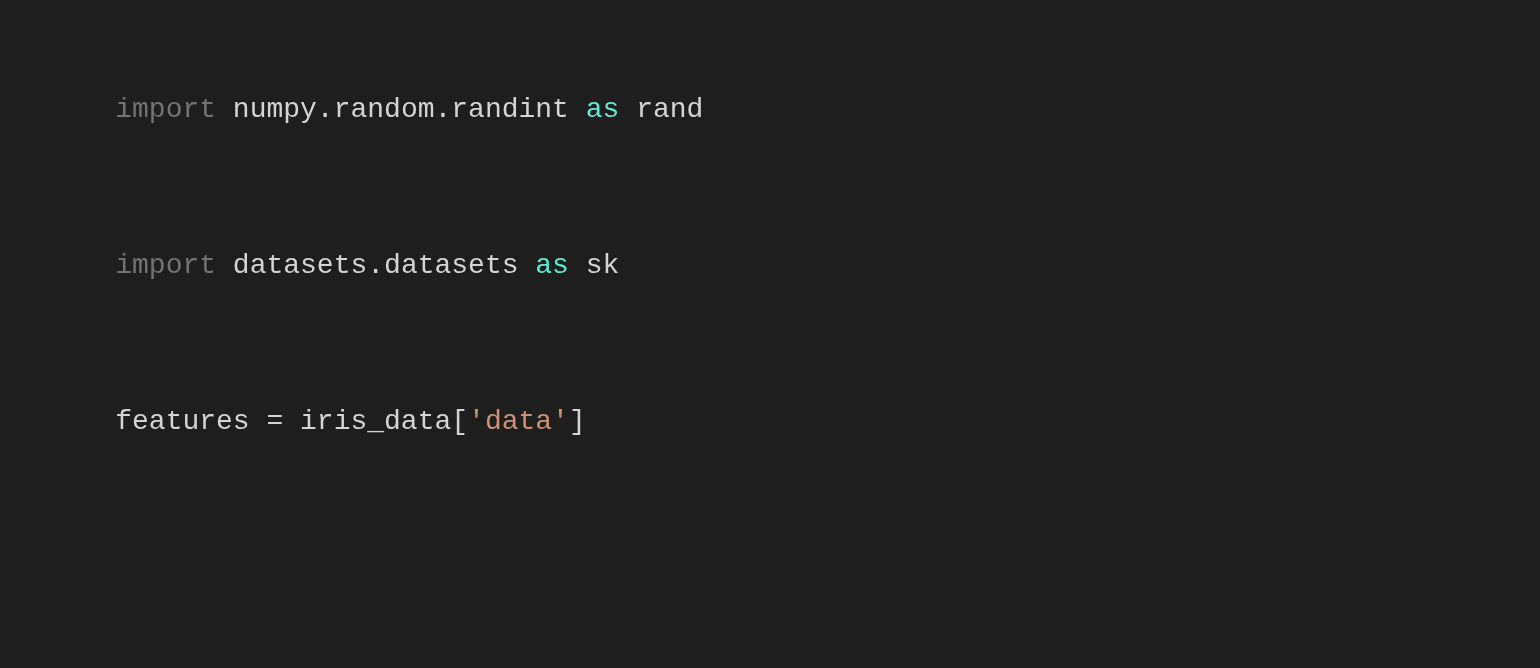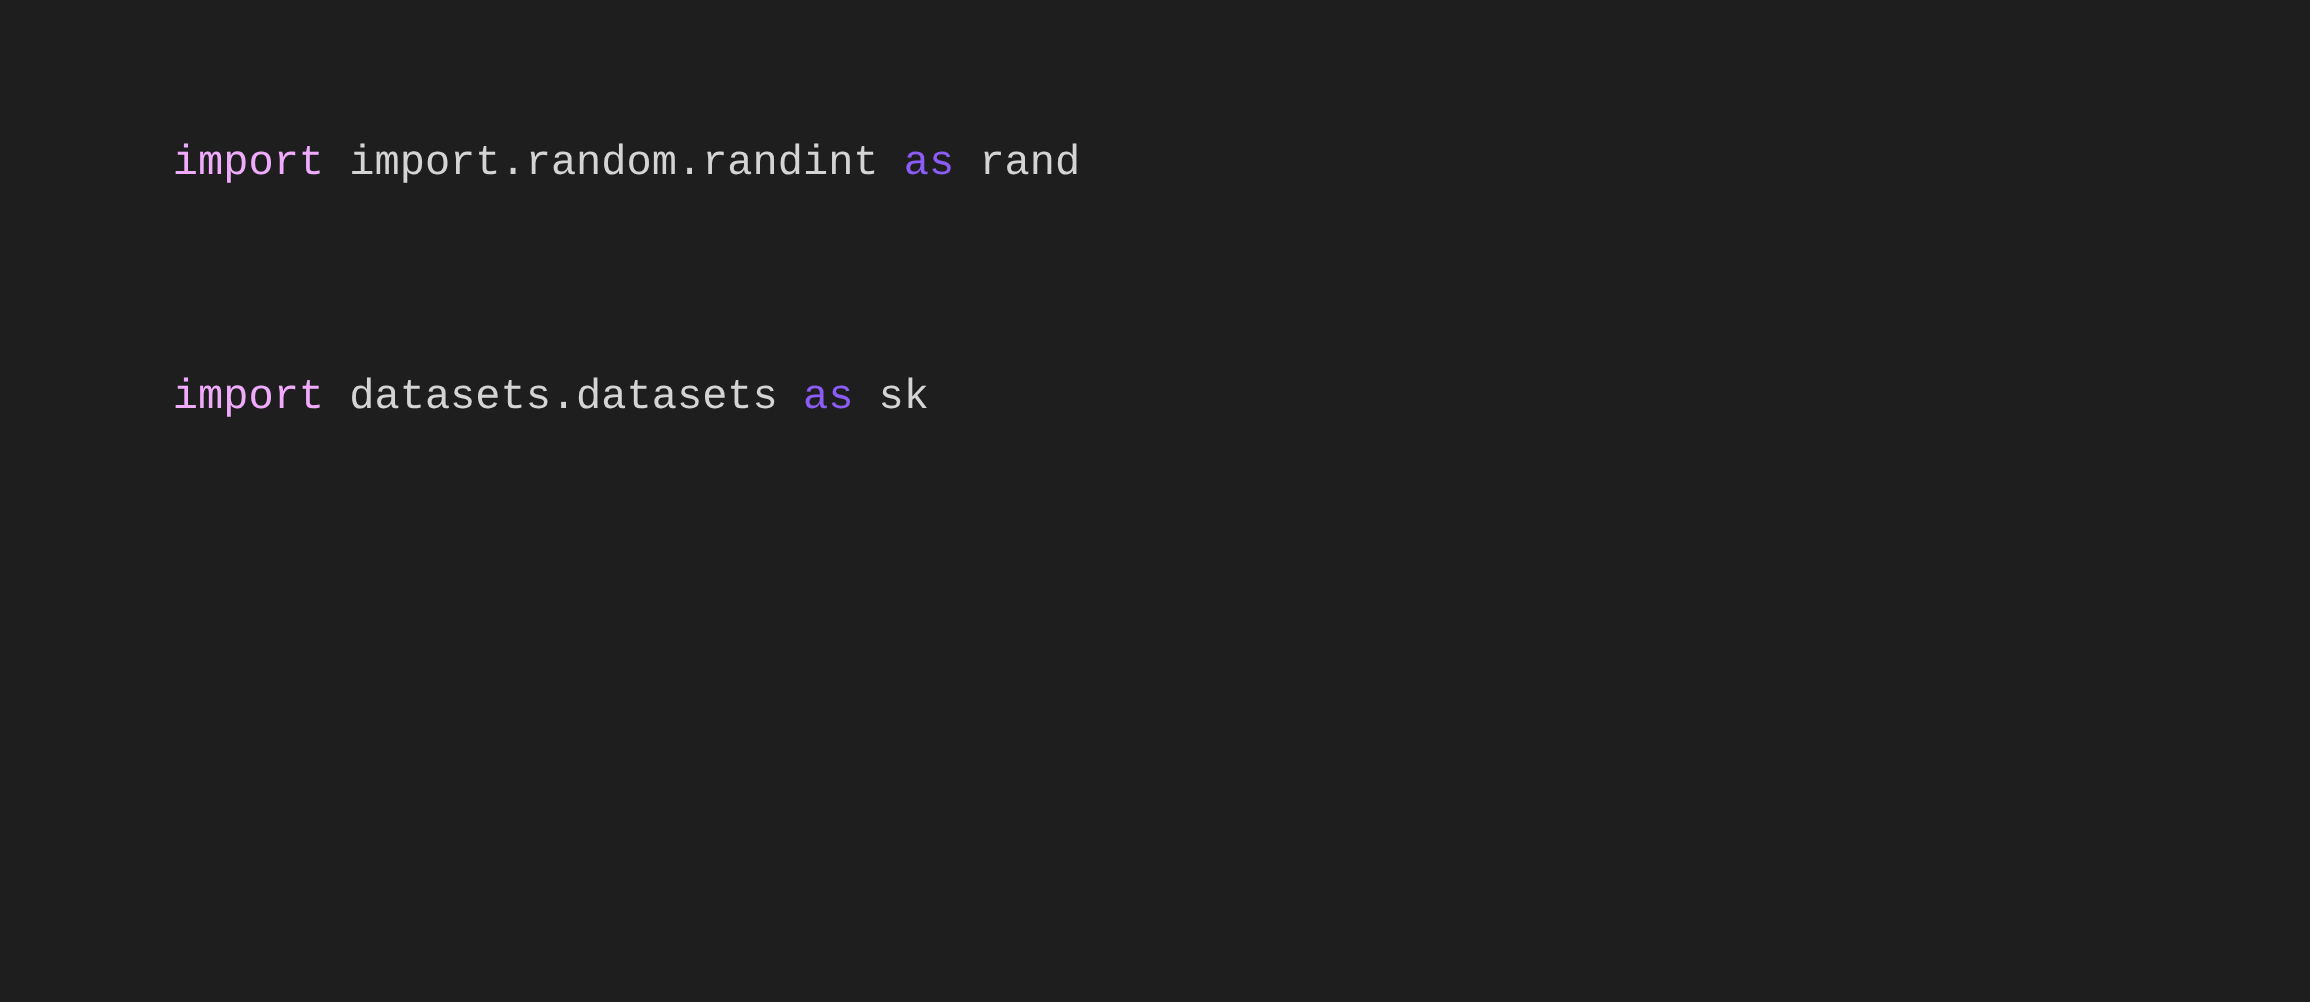--- a/index.html
+++ b/index.html
@@ -26,37 +26,40 @@
       font-size: 28px;
       line-height: 52px;
       overflow: hidden;
     }
 
     .code-line {
       display: block;
       white-space: pre;
     }
 
-    .kw { color: #f0abfc; }     
-    .alias-kw { color: #8b5cf6; }    
+    .kw { color: #737373; }     
+    .alias-kw { color: #5eead4; }    
     .string { color: #ce9178; }     
     .plain { color: #d4d4d4; }
   </style>
 </head>
 <body>
 
 <div class="code-editor">
 
   <span class="code-line">
-    <span class="kw">import</span><span class="plain"> import.random.randint </span><span class="alias-kw">as</span><span class="plain"> rand</span>
+    <span class="kw">import</span><span class="plain"> numpy.random.randint </span><span class="alias-kw">as</span><span class="plain"> rand</span>
   </span>
 
   <span class="code-line">
     <span class="kw">import</span><span class="plain"> datasets.datasets </span><span class="alias-kw">as</span><span class="plain"> sk</span>
   </span>
 
 
+  <span class="code-line">
+    <span class="plain">features = iris_data[</span><span class="string">'data'</span><span class="plain">]</span>
+  </span>
 
   <span class="code-line">
     
   </span>
 
 </div>
 
 </body></html>

